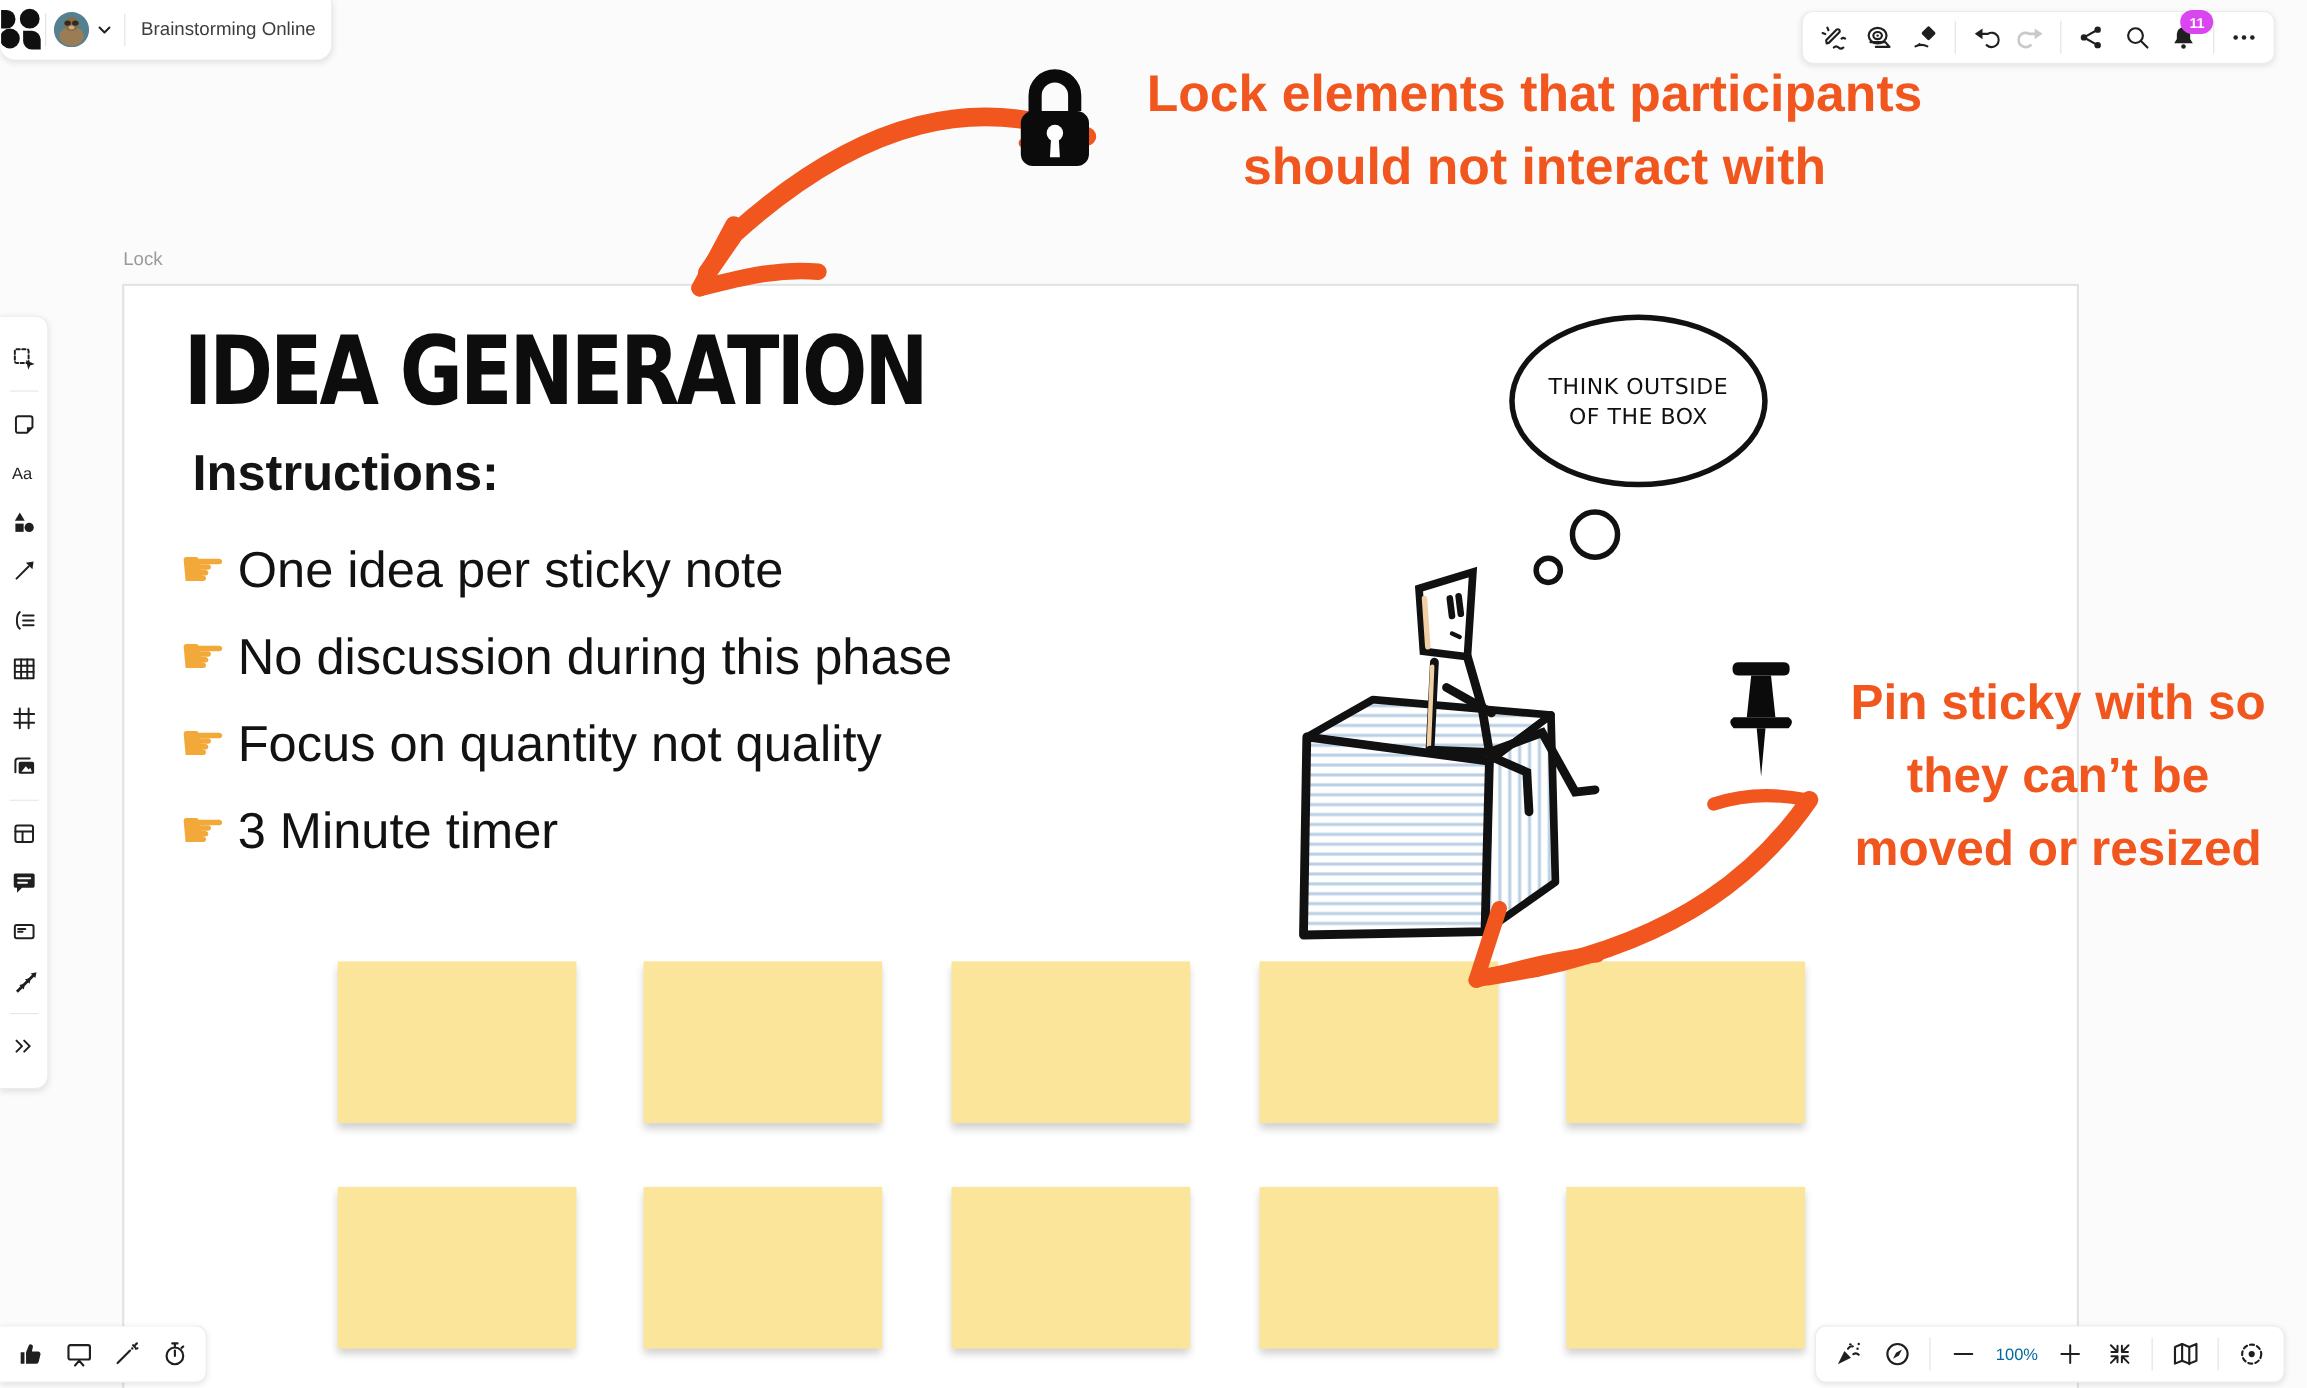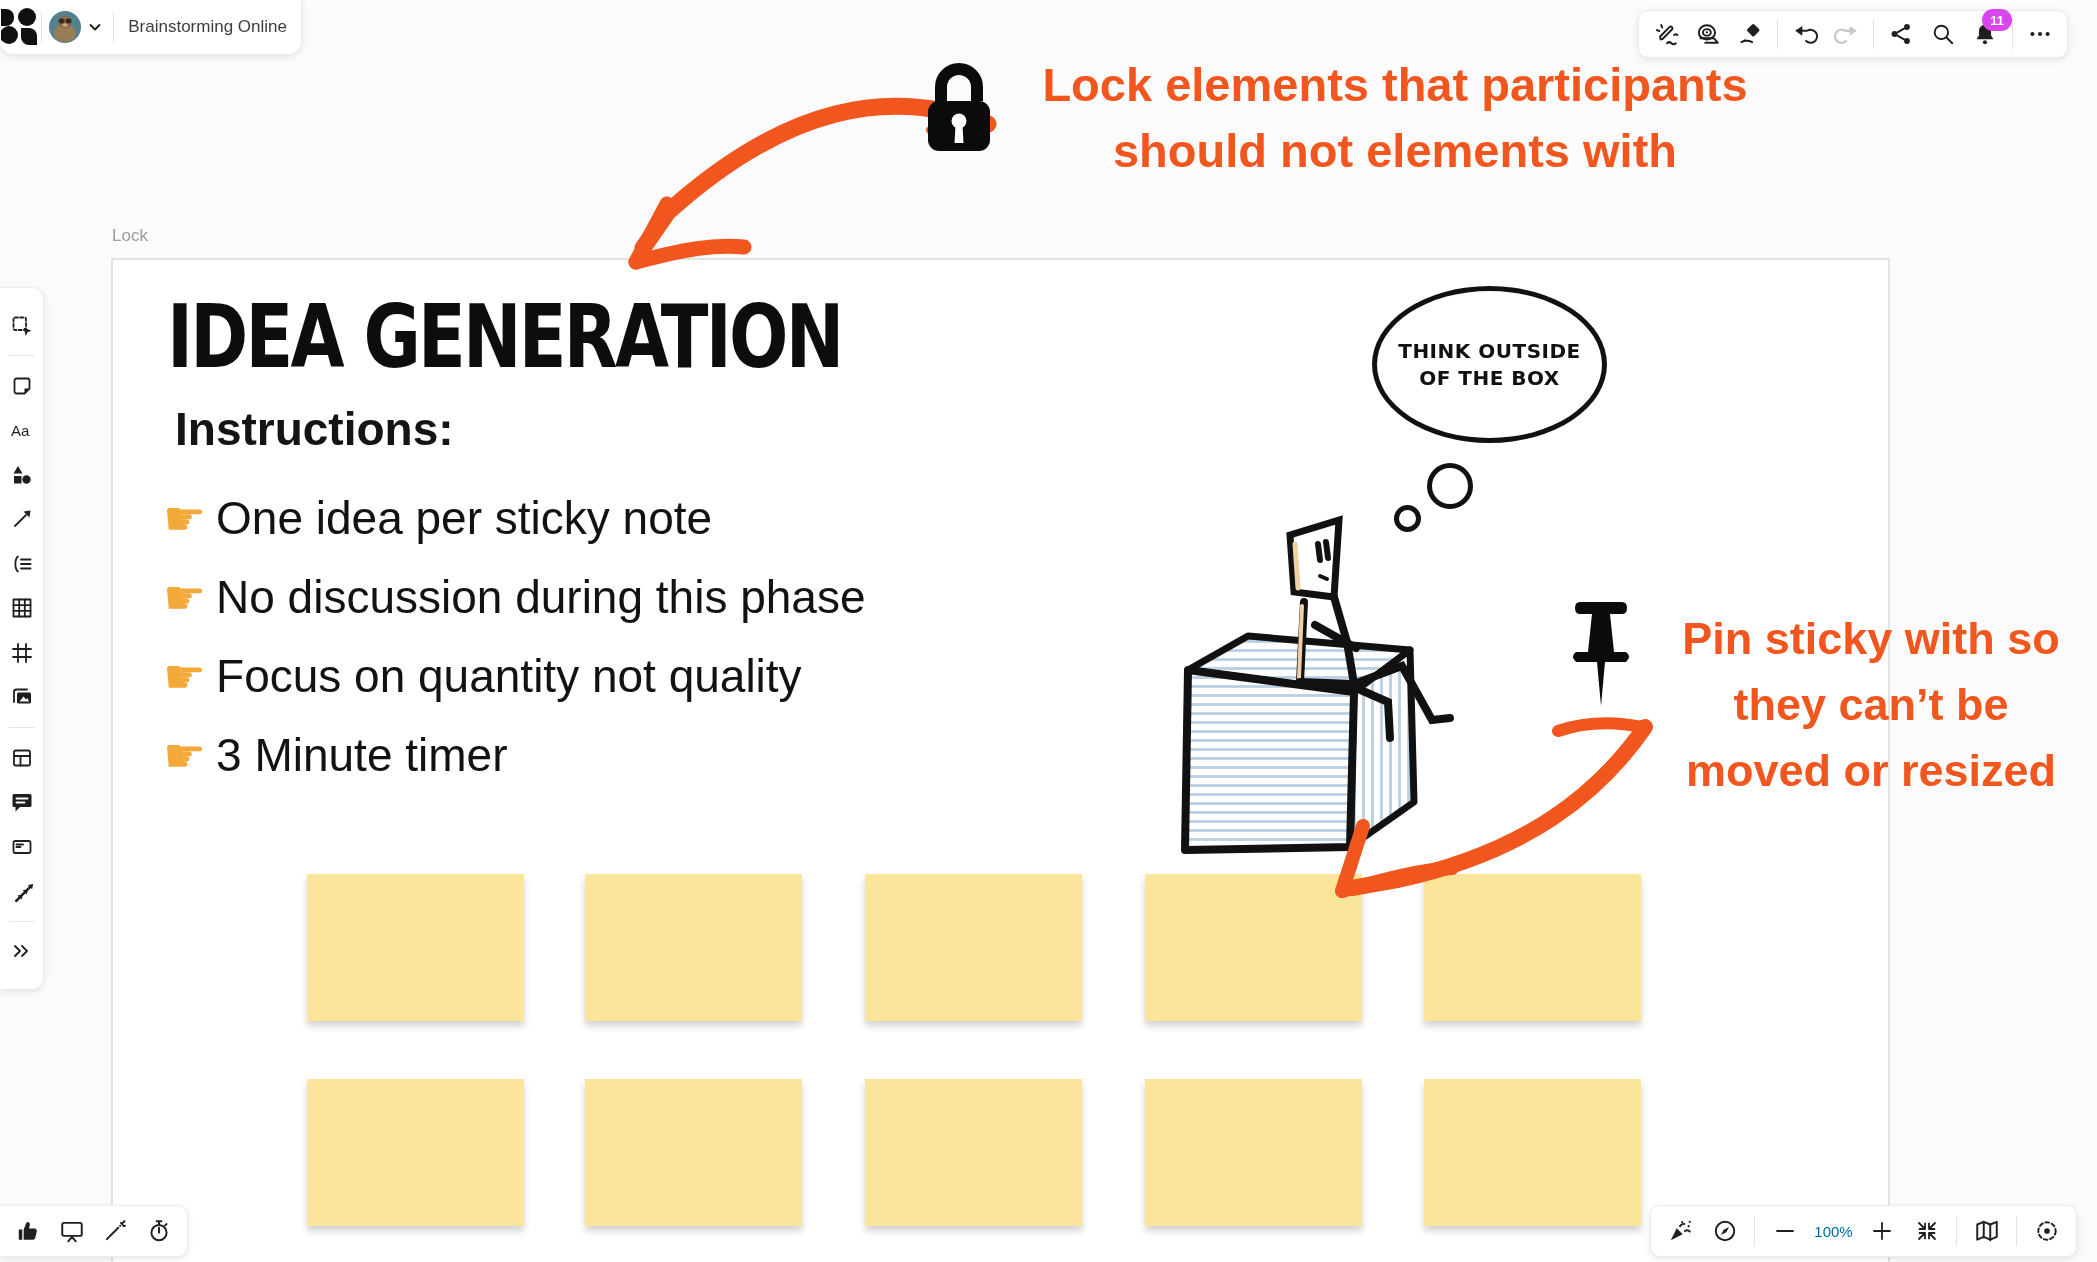--- a/index.html
+++ b/index.html
@@ -20,21 +20,21 @@
   .instr-item .emoji { font-size:48px; color:#f3a939; margin-right:10px; line-height:1;
                        font-family:"DejaVu Sans", sans-serif; }
 
   .note { position:absolute; width:217px; height:147px; background:#fae59b;
           box-shadow:0 5px 7px rgba(0,0,0,.18); }
 
   
   .bubble { position:absolute; left:1259px; top:26px; width:235px; height:157px; border:5px solid #111;
             border-radius:50%; background:#fff; display:flex; flex-direction:column; align-items:center;
             justify-content:center; z-index:3; }
-  .bubble div { font-family:"DejaVu Sans", sans-serif; font-weight:700; font-size:20px; letter-spacing:.5px; line-height:27px; color:#111; }
+  .bubble div { font-family:"DejaVu Sans", sans-serif; font-weight:400; font-size:20px; letter-spacing:.5px; line-height:27px; color:#111; }
   .bcirc { position:absolute; border:5px solid #111; border-radius:50%; background:#fff; z-index:3; }
   .bcirc.big { left:1314px; top:203px; width:46px; height:46px; }
   .bcirc.small { left:1281px; top:245px; width:27px; height:27px; }
 
   
   .panel { position:absolute; background:#fff; border:1px solid #ececec;
            box-shadow:0 2px 6px rgba(0,0,0,.10); z-index:10; display:flex; align-items:center; }
   .tl-panel { left:0; top:0; width:302px; height:55px; border-radius:0 0 14px 14px; border-top:none; border-left:none;justify-content:center; }
   .tr-panel { left:1638px; top:10px; width:430px; height:48px; border-radius:10px; justify-content:space-evenly; }
   .sidebar { left:0; top:287px; width:44px; height:703px; border-radius:0 12px 12px 0; border-left:none;
@@ -162,21 +162,21 @@
 </svg>
 
 <svg class="icon-abs" style="left:921px; top:57px;" width="76" height="98" viewBox="0 0 76 98">
   <path d="M20,46 V30 a18,18 0 0 1 36,0 v14" stroke="#0b0b0b" stroke-width="12" fill="none"></path>
   <rect x="7" y="44" width="62" height="50" rx="11" fill="#0b0b0b"></rect>
   <circle cx="38" cy="64" r="7.5" fill="#fff"></circle>
   <path d="M34.5,68 h7 l1,18 h-9 z" fill="#fff"></path>
 </svg>
 <div class="annot annot-lock">
   <div>Lock elements that participants</div>
-  <div>should not elements with</div>
+  <div>should not interact with</div>
 </div>
 
 <svg class="icon-abs" style="left:1570px; top:600px;" width="62" height="135" viewBox="0 0 62 135">
   <path d="M10,2 h42 q5,0 5,6 t-5,6 h-42 q-5,0 -5,-6 t5,-6 z" fill="#0b0b0b"></path>
   <polygon points="22,14 40,14 44,52 18,52" fill="#0b0b0b"></polygon>
   <path d="M6,52 h50 q6,4 0,10 h-50 q-6,-6 0,-10 z" fill="#0b0b0b"></path>
   <polygon points="27,62 35,62 31,106" fill="#0b0b0b"></polygon>
 </svg>
 <div class="annot annot-pin">
   <div>Pin sticky with so</div>

